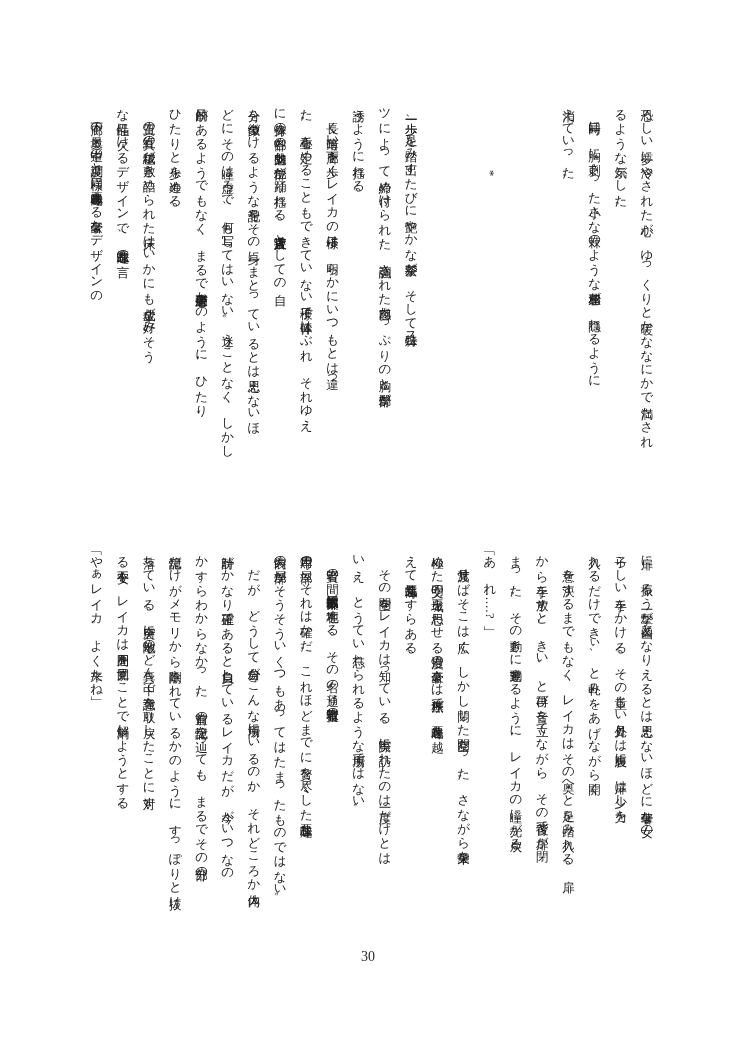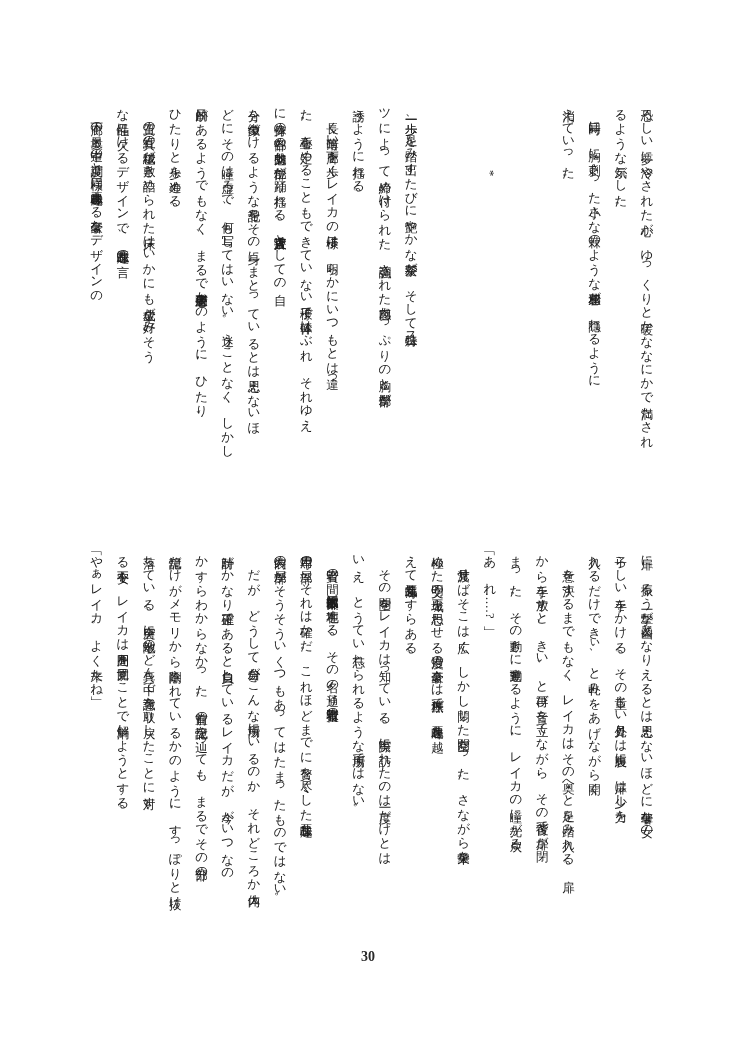--- a/index.html
+++ b/index.html
@@ -37,21 +37,20 @@
   .indent { text-indent: 13px; }
   .scene-break { text-indent: 70px; }
   .page-number {
     position: absolute;
     top: 949px;
     left: 0;
     width: 736px;
     text-align: center;
     font-size: 14px;
     color: #2a2a2a;
-    font-weight: bold;
   }
 </style>
 </head>
 <body>
 
 <div class="page">
   <div class="band band-top">
       <div class="line">恐ろしい夢に冷やされた心が、ゆっくりと暖かななにかで満たされ</div>
       <div class="line">るような気がした。</div>
       <div class="line indent">同時に、胸に刺さった小さな棘のような違和感が、隠れるように</div>

